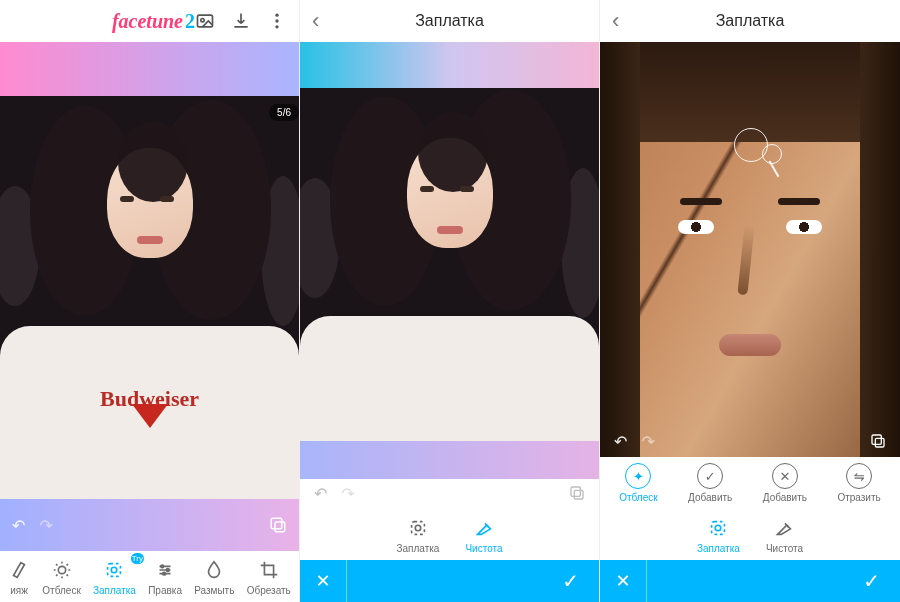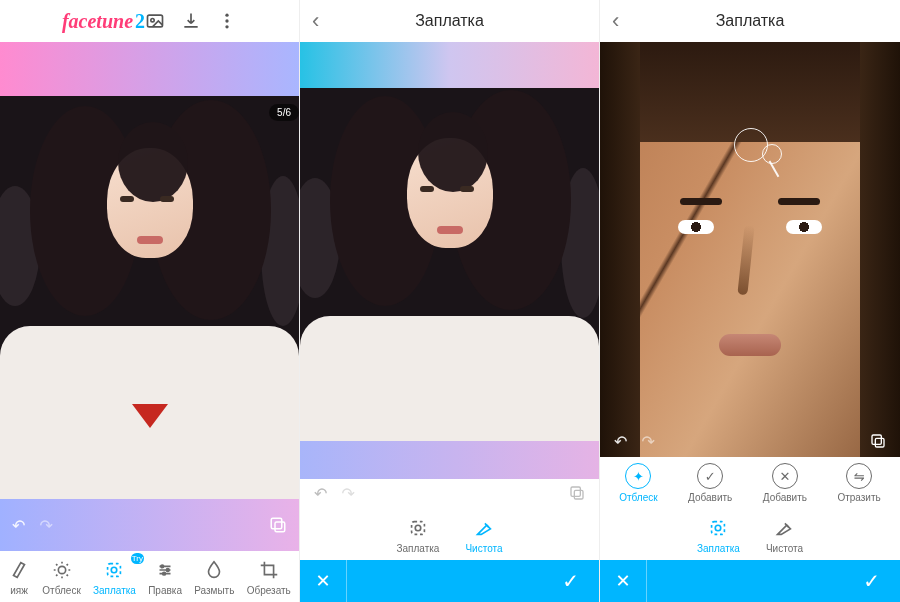--- a/index.html
+++ b/index.html
@@ -1,19 +1,19 @@
 <!DOCTYPE html>
 <html><head>
 <meta charset="utf-8">
 <style>
   html,body{margin:0;padding:0;font-family:-apple-system,Helvetica,Arial,sans-serif;background:#fff;width:900px;height:602px;overflow:hidden}
   .row{display:flex;width:900px;height:602px}
   .panel{width:300px;height:602px;display:flex;flex-direction:column;position:relative;border-right:1px solid #eee;box-sizing:border-box}
   .panel:last-child{border-right:none}
-  .topbar{height:42px;display:flex;align-items:center;justify-content:center;padding:0 12px;background:#fff}
+  .topbar{height:42px;display:flex;align-items:center;justify-content:flex-end;padding:0 12px;background:#fff}
   .topback{height:42px;display:flex;align-items:center;justify-content:center;background:#fff;position:relative}
   .title{font-size:16px;color:#2b2b2b}
   .back{position:absolute;left:12px;color:#777;font-size:22px}
   .brand{font-family:Georgia,serif;font-style:italic;font-weight:bold;font-size:20px}
   .brand .a{color:#ff3c78}.brand .b{color:#00b6ff;font-style:normal;font-weight:700;margin-left:2px}
   .topicons{display:flex;gap:16px;color:#555}
   .grad-top{height:54px;background:linear-gradient(90deg,#ff8bd0,#a9b6ff)}
   .grad-top2{height:46px;background:linear-gradient(90deg,#27c2e5,#cfc6f0,#f3b6d6)}
   .canvas{flex:1;position:relative;overflow:hidden}
   .person{position:absolute;inset:0}
@@ -89,20 +89,21 @@
             </svg>
           </span>
       </div>
     </div>
     <div class="grad-top"></div>
     <div class="canvas">
       <div class="person bg-dark">
         <div class="sil" style="left:-10px;top:90px;width:50px;height:120px;background:#2c2429"></div>
         <div class="sil" style="right:-6px;top:80px;width:44px;height:150px;background:#2c2429"></div>
         <div class="shirt" style="top:230px;height:180px;border-radius:30px 30px 0 0"></div>
+        <div class="logo" style="top:290px;font-size:22px">Budweiser</div>
         <div style="position:absolute;left:50%;top:308px;transform:translateX(-50%);width:0;height:0;border-left:18px solid transparent;border-right:18px solid transparent;border-top:24px solid #c62820"></div>
         <div class="hair curl" style="left:30px;top:10px;width:110px;height:210px"></div>
         <div class="hair curl" style="right:28px;top:4px;width:120px;height:220px"></div>
         <div class="face" style="top:52px;width:86px;height:110px"></div>
         <div class="hair curl" style="left:118px;top:26px;width:70px;height:80px;opacity:.95"></div>
         <div class="eye" style="left:120px;top:100px"></div>
         <div class="eye" style="left:160px;top:100px"></div>
         <div class="mouth" style="top:140px"></div>
       </div>
       <div class="badge">5/6</div>

